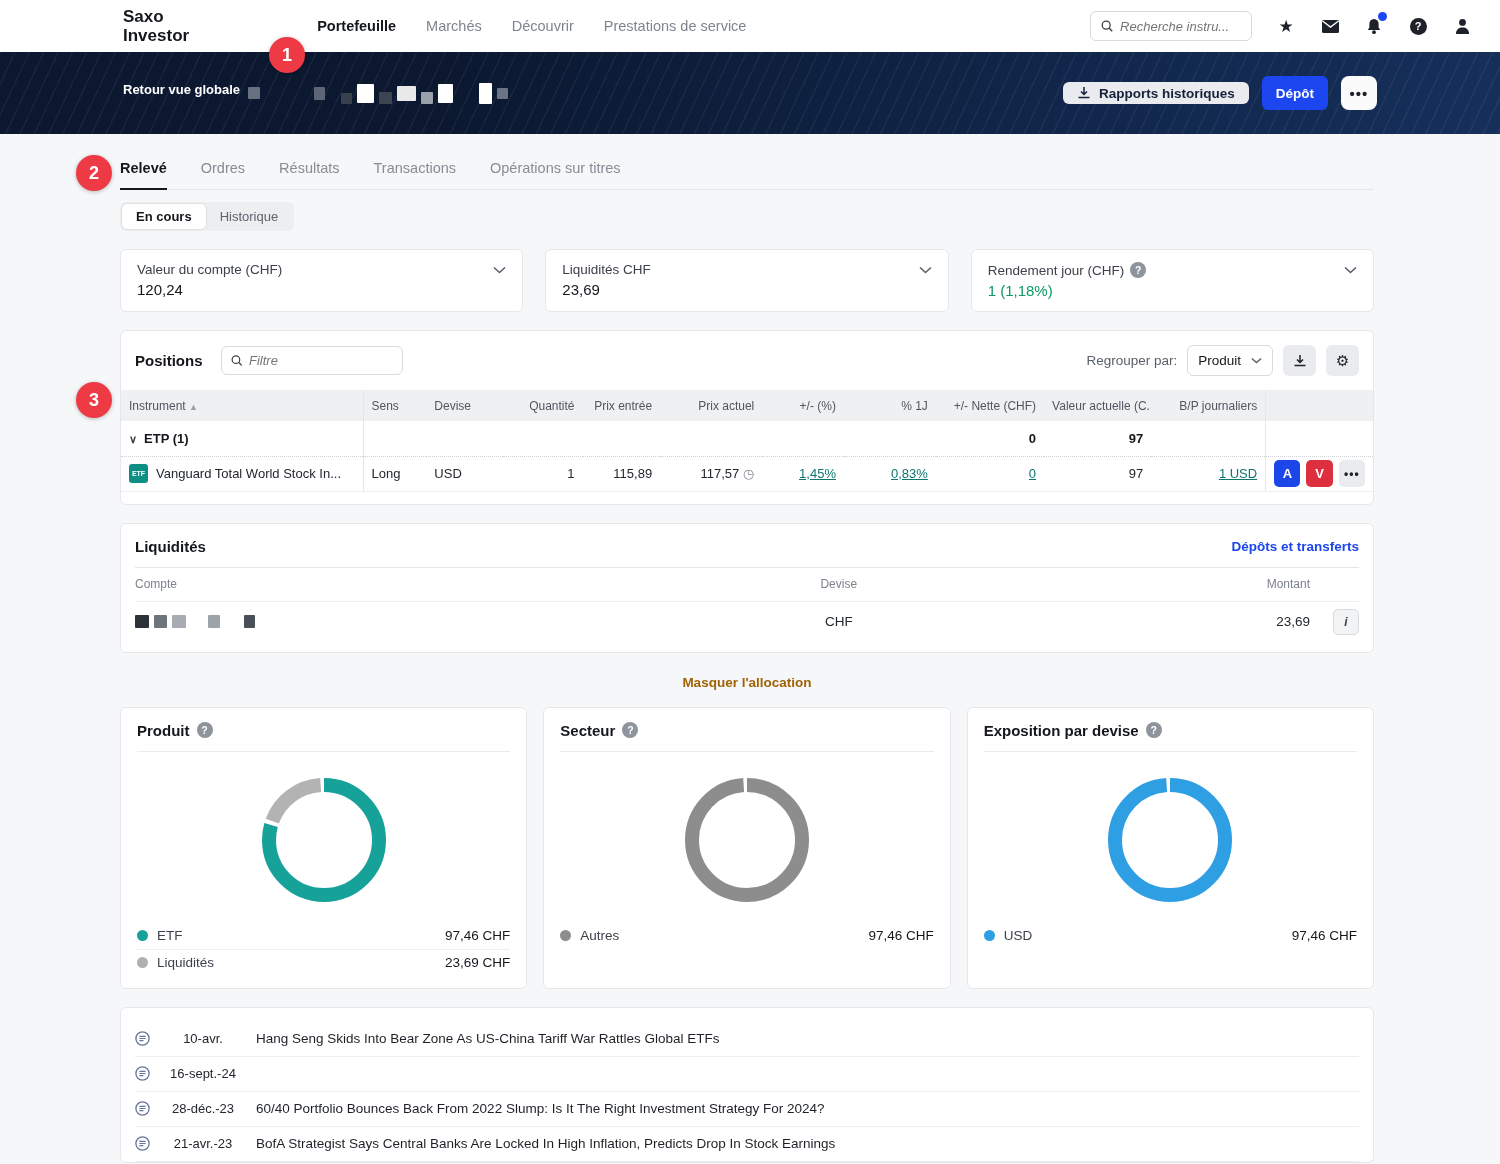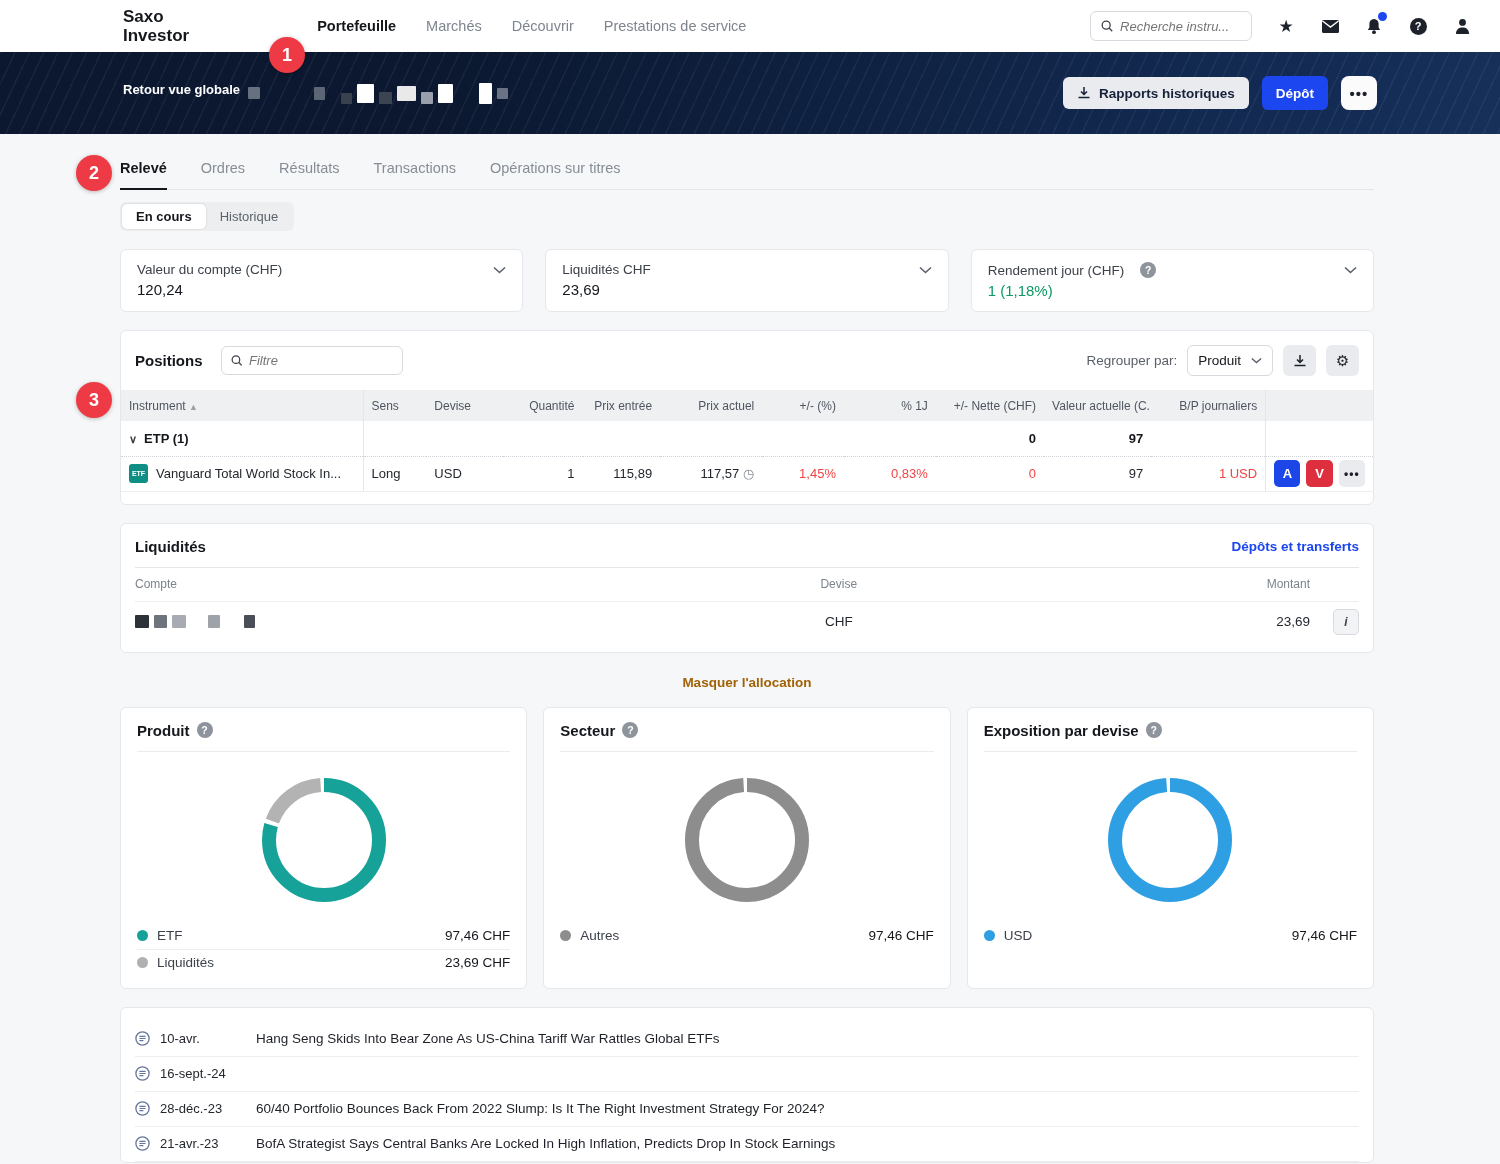--- a/index.html
+++ b/index.html
@@ -25,21 +25,21 @@
   .hero { height:82px; display:flex; align-items:center; padding:0 123px;
     background-color:#0d1b33;
     background-image:
       repeating-linear-gradient(115deg, rgba(255,255,255,0.05) 0 1.5px, transparent 1.5px 13px),
       linear-gradient(100deg, #0b1830 30%, #122950 80%, #16305a 100%); }
   .hero-left { display:flex; flex-direction:row; gap:8px; }
   .back-link { color:#fff; font-size:13px; font-weight:bold; cursor:pointer; }
   .redacted-row { display:flex; align-items:center; gap:5px; height:22px; }
   .rb { display:inline-block; border-radius:1px; }
   .hero-right { margin-left:auto; display:flex; align-items:center; gap:13px; }
-  .btn-reports { display:flex; align-items:center; gap:8px; height:32px; padding:0 14px; background:#e9ebef; border:none; border-radius:6px; font-size:13.5px; font-weight:bold; color:#16213a; cursor:pointer; font-family:"Liberation Sans", sans-serif; }
+  .btn-reports { display:flex; align-items:center; gap:8px; height:22px; padding:0 14px; background:#e9ebef; border:none; border-radius:6px; font-size:13.5px; font-weight:bold; color:#16213a; cursor:pointer; font-family:"Liberation Sans", sans-serif; }
   .btn-deposit { height:34px; padding:0 14px; background:#1c46f0; border:none; border-radius:6px; font-size:13.5px; font-weight:bold; color:#fff; cursor:pointer; font-family:"Liberation Sans", sans-serif; }
   .btn-more { height:34px; width:36px; background:#fbfbfc; border:none; border-radius:8px; font-size:15px; font-weight:bold; color:#1d2129; cursor:pointer; letter-spacing:1px; }
 
   
   .num-badge { position:absolute; width:36px; height:36px; border-radius:50%; background:#ee3a45; color:#fff; font-size:18px; font-weight:bold; display:flex; align-items:center; justify-content:center; box-shadow:0 1px 4px rgba(0,0,0,.25); z-index:9; }
   #badge1 { left:269px; top:37px; }
   #badge2 { left:76px; top:155px; }
   #badge3 { left:76px; top:382px; }
 
   
@@ -51,21 +51,21 @@
 
   .togglerow { margin:12px 0 18px; }
   .toggle { display:inline-flex; background:#eceef0; border-radius:6px; padding:2px; }
   .tg { font-size:13px; padding:5px 14px; border-radius:5px; color:#5c636c; cursor:pointer; }
   .tg.active { background:#fff; color:#14171c; font-weight:bold; box-shadow:0 0 2px rgba(0,0,0,.18); }
 
   .card { background:#fff; border:1px solid #e5e7ea; border-radius:6px; }
 
   .summary-row { display:flex; gap:22px; }
   .sum-card { flex:1; padding:12px 16px; cursor:pointer; }
-  .sum-top { display:flex; align-items:center; font-size:13.5px; color:#3c414a; gap:16px; }
+  .sum-top { display:flex; align-items:center; font-size:13.5px; color:#3c414a; gap:6px; }
   .sum-val { font-size:15px; color:#14171c; margin-top:4px; }
   .sum-val.pos { color:#0a9a62; }
   .chev { margin-left:auto; }
 
   .qmark { width:16px; height:16px; border-radius:50%; background:#8e949c; color:#fff; font-size:10.5px; font-weight:bold; display:inline-flex; align-items:center; justify-content:center; flex:none; }
 
   
   .positions-card { margin-top:18px; padding:14px 0 12px; }
   .pos-head { display:flex; align-items:center; padding:0 14px 14px; }
   .pos-title { font-size:15px; font-weight:bold; color:#14171c; margin-right:18px; }
@@ -76,21 +76,21 @@
   .select { display:flex; align-items:center; gap:10px; height:31px; border:1px solid #d7dade; border-radius:6px; padding:0 10px; font-size:13.5px; color:#14171c; cursor:pointer; background:#fff; }
   .icon-btn { width:33px; height:31px; background:#e9ebee; border:none; border-radius:6px; display:flex; align-items:center; justify-content:center; cursor:pointer; color:#1d2129; font-size:15px; }
 
   table.postable { width:100%; border-collapse:collapse; table-layout:fixed; }
   .postable th { background:#eef0f2; font-size:12px; font-weight:normal; color:#505660; height:31px; padding:0 8px; white-space:nowrap; overflow:hidden; }
   .postable td { font-size:13px; height:35px; padding:0 8px; white-space:nowrap; overflow:hidden; }
   .al { text-align:left; } .ar { text-align:right; }
   .col-divider { border-right:1px solid #e4e6e9; }
   .grow td { font-weight:bold; color:#14171c; border-bottom:1px dotted #cfd3d8; }
   .drow td { border-bottom:1px solid #eceef0; }
-  .green { color:#ef4444; }
+  .green { color:#0f766e;text-decoration:underline; }
   .inst-cell { display:flex; align-items:center; gap:8px; }
   .etf-ico { width:19px; height:19px; border-radius:3px; background:#0e8f84; color:#fff; font-size:7px; font-weight:bold; display:inline-flex; align-items:center; justify-content:center; flex:none; }
   .expander { color:#3c414a; font-size:11px; margin-right:7px; }
   .clock { color:#8a9099; font-size:13px; }
   .act-cell { display:flex; gap:6px; justify-content:flex-end; align-items:center; }
   .btn-a, .btn-v { width:27px; height:27px; border:none; border-radius:5px; color:#fff; font-size:13px; font-weight:bold; cursor:pointer; }
   .btn-a { background:#1c46e8; } .btn-v { background:#dd2f3e; }
   .btn-dots { width:27px; height:27px; border:none; border-radius:5px; background:#e9ebee; color:#1d2129; font-weight:bold; cursor:pointer; letter-spacing:1px; font-size:12px; }
 
   
@@ -115,21 +115,21 @@
   .leg-row { display:flex; align-items:center; gap:9px; font-size:13.5px; color:#3c414a; height:27px; }
   .leg-row + .leg-row { border-top:1px solid #eceef0; }
   .dot { width:11px; height:11px; border-radius:50%; flex:none; }
   .leg-val { margin-left:auto; color:#14171c; }
 
   
   .news-card { margin-top:18px; padding:14px 14px 0; }
   .news-head { display:flex; align-items:center; padding-bottom:12px; border-bottom:1px solid #e4e6e9; }
   .news-title { font-size:15px; font-weight:bold; color:#14171c; }
   .news-row { display:flex; align-items:center; gap:10px; height:35px; border-bottom:1px solid #eceef0; cursor:pointer; }
-  .news-date { width:86px; flex:none; font-size:13px; color:#23272e; }
+  .news-date { width:86px; flex:none; font-size:13px; color:#23272e;text-align:center; }
   .news-headline { font-size:13.5px; color:#1d2127; white-space:nowrap; overflow:hidden; }
   .news-ico { flex:none; display:flex; }
 
   svg.chevron { stroke:#5a6069; stroke-width:1.6; fill:none; }
 </style>
 </head>
 <body>
 
 <div class="page">
 

